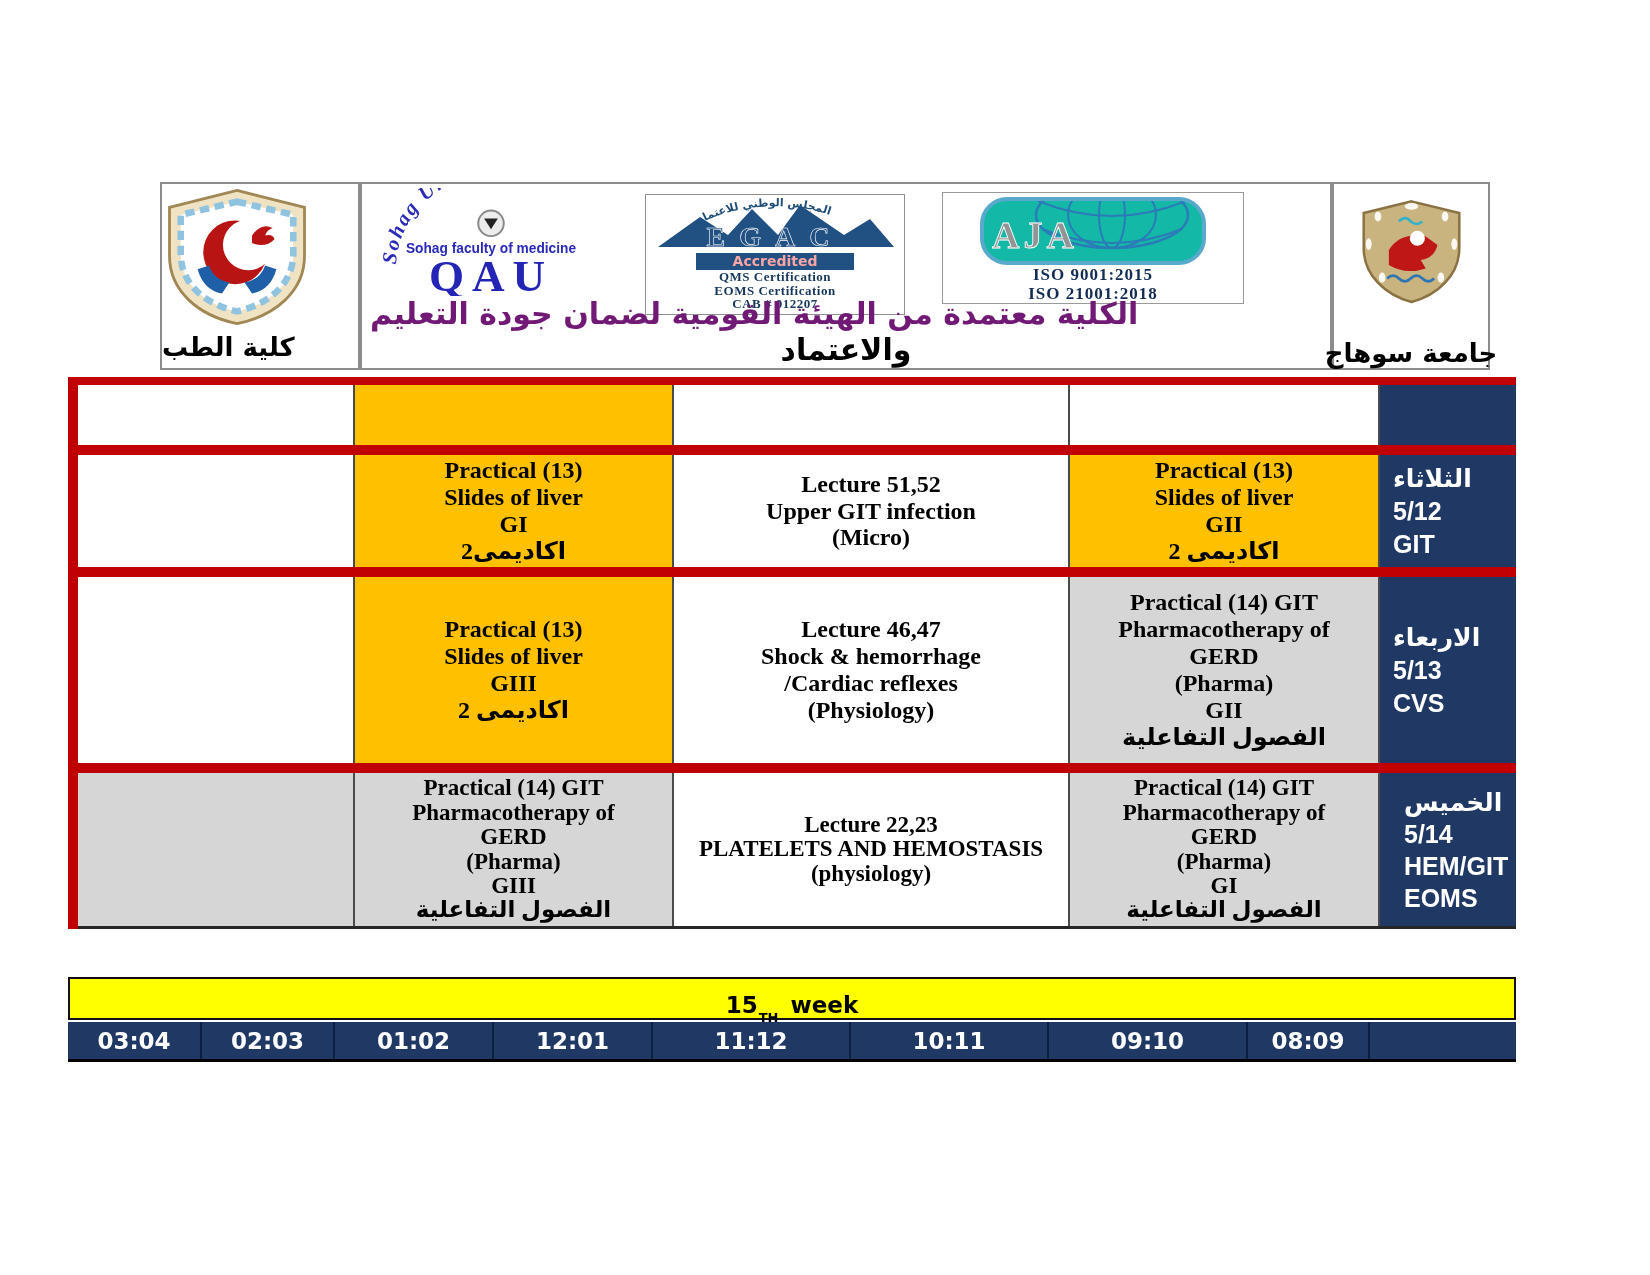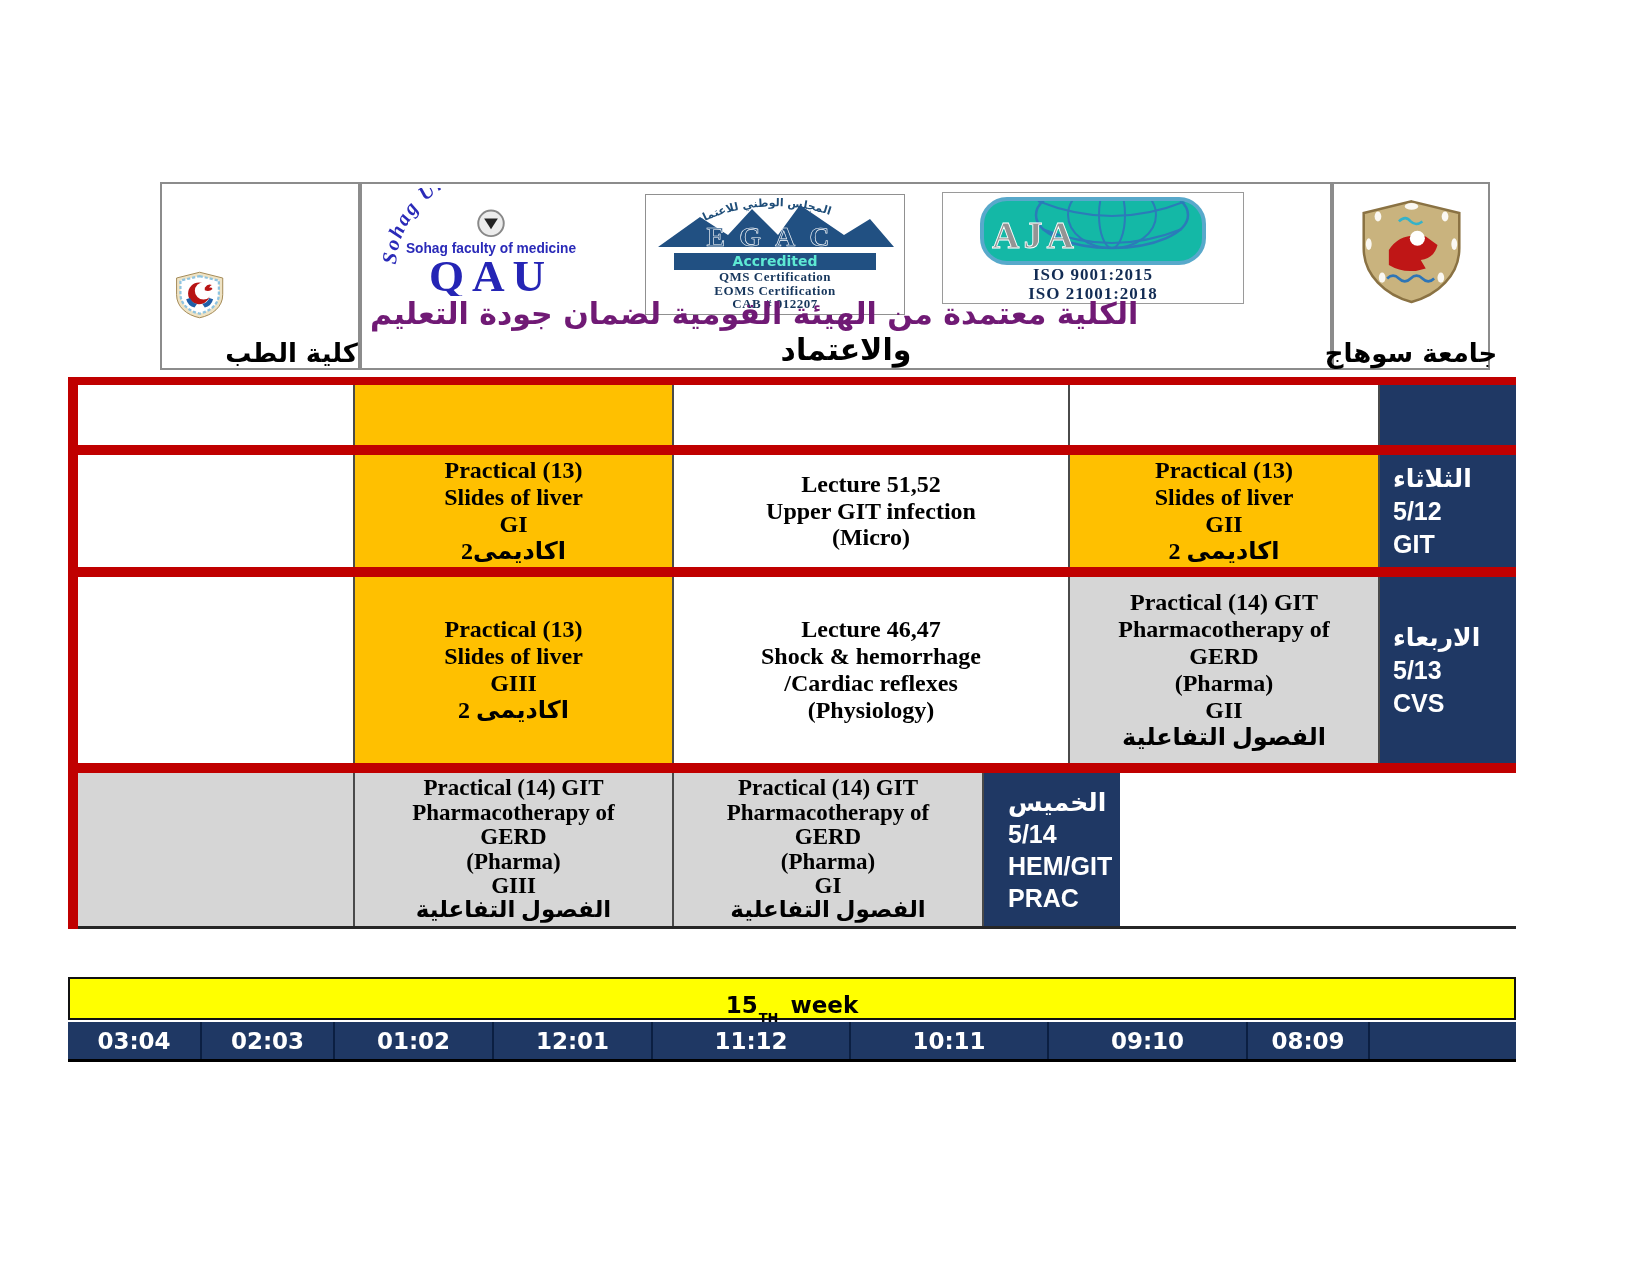--- a/index.html
+++ b/index.html
@@ -2,29 +2,29 @@
 <html><head>
 <meta charset="utf-8">
 <style>
   html,body{margin:0;padding:0;background:#fff;}
   .page{position:relative;width:1650px;height:1275px;background:#ffffff;overflow:hidden;
         font-family:"Liberation Serif","DejaVu Sans",serif;}
 
   
   .logo-strip{position:absolute;left:160px;top:182px;width:1330px;height:188px;display:flex;}
   .lbox{box-sizing:border-box;border:2px solid #8c8c8c;background:#fff;position:relative;}
-  .lbox1{width:200px;display:flex;flex-direction:row;align-items:flex-end;padding-left:12px;}
+  .lbox1{width:200px;display:flex;flex-direction:column;align-items:flex-start;}
   .lbox2{width:972px;}
   .lbox3{width:158px;display:flex;flex-direction:column;align-items:center;gap:29px;}
   .logo-cap{font-family:"DejaVu Sans",sans-serif;font-weight:bold;font-size:26px;color:#000;
             margin-top:2px;white-space:nowrap;}
   .qau{position:absolute;left:14px;top:4px;}
   .egac-box{position:absolute;left:283px;top:10px;width:258px;border:1px solid #909090;
             background:#fff;text-align:center;padding:2px 0 3px 0;}
-  .acc-bar{width:202px;margin:0 auto;background:#215082;color:#5eead4;
+  .acc-bar{width:158px;margin:0 auto;background:#215082;color:#fca5a5;
            font-family:"DejaVu Sans",sans-serif;font-weight:bold;font-size:14px;line-height:17px;}
   .cert-line{font-weight:bold;font-size:13px;line-height:13.5px;color:#16365c;letter-spacing:.5px;}
   .aja-box{position:absolute;left:580px;top:8px;width:300px;border:1px solid #9a9a9a;
            background:#fff;padding-top:4px;}
   .aja-ring{width:218px;height:60px;border:4px solid #58a9cb;border-radius:27px;margin:0 auto;
             overflow:hidden;background:#14b8a6;}
   .iso-line{font-weight:bold;font-size:17px;line-height:19px;color:#122c54;text-align:center;letter-spacing:1px;}
   .acc-line1{position:absolute;left:8px;right:0;top:112px;
              font-family:"DejaVu Sans",sans-serif;font-weight:bold;font-size:30px;color:#701a75;}
   .acc-line2{position:absolute;left:0;right:0;top:148px;text-align:center;
@@ -252,36 +252,43 @@
       <div class="cell w2 bg-gray">
           <span class="lntxt">
             <span class="ln" dir="auto">Practical (14) GIT</span>
             <span class="ln" dir="auto">Pharmacotherapy of</span>
             <span class="ln" dir="auto">GERD</span>
             <span class="ln" dir="auto">(Pharma)</span>
             <span class="ln" dir="auto">GIII</span>
             <span class="ln" dir="auto">الفصول التفاعلية</span>
           </span>
         </div>
+      <div class="cell w3 bg-white">
+          <span class="lntxt">
+            <span class="ln" dir="auto">Lecture 22,23</span>
+            <span class="ln" dir="auto">PLATELETS AND HEMOSTASIS</span>
+            <span class="ln" dir="auto">(physiology)</span>
+          </span>
+        </div>
       <div class="cell w4 bg-gray">
           <span class="lntxt">
             <span class="ln" dir="auto">Practical (14) GIT</span>
             <span class="ln" dir="auto">Pharmacotherapy of</span>
             <span class="ln" dir="auto">GERD</span>
             <span class="ln" dir="auto">(Pharma)</span>
             <span class="ln" dir="auto">GI</span>
             <span class="ln" dir="auto">الفصول التفاعلية</span>
           </span>
         </div>
       <div class="cell w5 day">
           <span class="lntxt">
             <span class="ln" dir="auto">الخميس</span>
             <span class="ln" dir="auto">5/14</span>
             <span class="ln" dir="auto">HEM/GIT</span>
-            <span class="ln" dir="auto">PRAC</span>
+            <span class="ln" dir="auto">EOMS</span>
           </span>
         </div>
     </div>
 
     <div class="bline"></div>
   </div>
 
   <div class="weekbar">
     <span>15</span>
       <sup>TH</sup>

